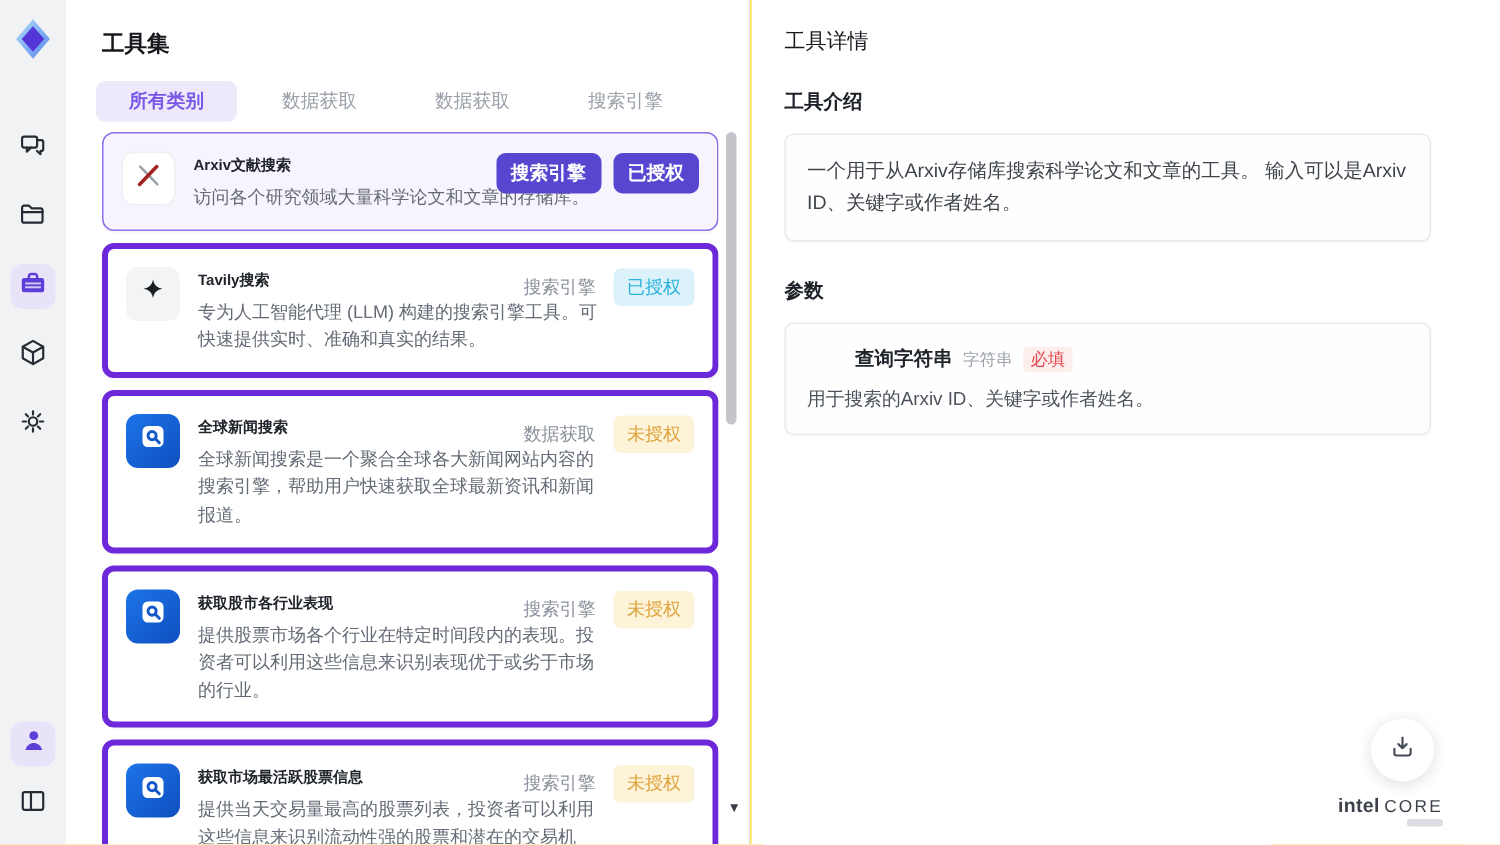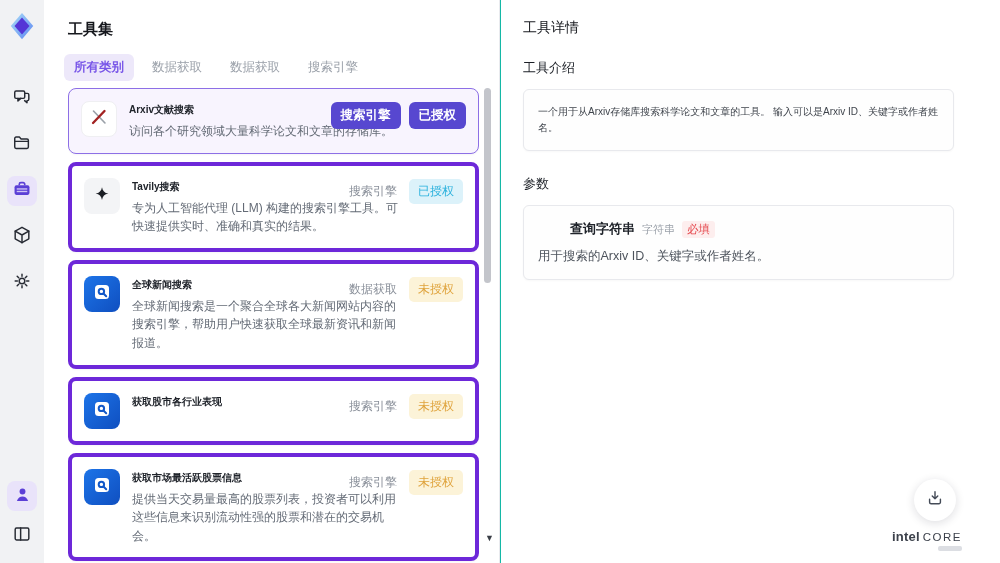--- a/index.html
+++ b/index.html
@@ -1,34 +1,34 @@
 <!DOCTYPE html>
 <html><head>
 <meta charset="utf-8">
 <style>
   html,body{margin:0;padding:0;background:#fff;}
   *{box-sizing:border-box;}
-  .app{position:relative;width:976px;height:563px;background:#14b8a6;overflow:hidden;
+  .app{position:relative;width:976px;height:563px;background:#fde047;overflow:hidden;
        font-family:"Liberation Sans","DejaVu Sans",sans-serif;color:#20242b;}
 
   
   .sidebar{position:absolute;left:0;top:0;width:44px;height:563px;background:#f1f2f4;
            display:flex;flex-direction:column;align-items:center;padding:10px 0 12px;}
   .logo{width:32px;height:32px;display:grid;place-items:center;cursor:pointer;}
   .nav{display:flex;flex-direction:column;align-items:center;gap:16px;margin-top:42px;}
   .nav-ic{width:30px;height:30px;border-radius:8px;display:grid;place-items:center;cursor:pointer;}
   .nav-ic.active{background:#e9e3fa;}
   .nav-bottom{margin-top:auto;display:flex;flex-direction:column;align-items:center;gap:10px;}
 
   
   .main{position:absolute;left:44px;top:0;width:456px;height:563px;background:#fff;
         border-right:1px solid #e9eaee;}
   .page-title{font-size:15px;font-weight:700;margin:20px 0 0 24px;color:#16181d;}
   .tabs{display:flex;align-items:center;gap:8px;margin:15px 0 10px 20px;}
-  .tab{font-size:12.5px;color:#9aa0a9;padding:5px 10px;border-radius:6px;cursor:pointer;white-space:nowrap;}
+  .tab{font-size:12.5px;color:#9aa0a9;padding:5px 22px;border-radius:6px;cursor:pointer;white-space:nowrap;}
   .tab.active{background:#ede8fa;color:#7957e8;font-weight:700;}
   .tool-list{position:absolute;left:24px;right:20px;top:88px;bottom:0;overflow:hidden;}
   .card{position:relative;display:flex;gap:12px;padding:12px;margin-bottom:8px;background:#fff;
         border:4px solid #6d28d9;border-radius:8px;box-shadow:0 1px 2px rgba(20,20,40,.04);cursor:pointer;}
   .card.selected{border:1.5px solid #8d6fe6;background:#f8f4fe;}
   .tile{width:36px;height:36px;border-radius:8px;flex:none;display:grid;place-items:center;}
   .tile.white{background:#fff;border:1px solid #efeff2;}
   .tile.gray{background:#f3f4f6;}
   .tile.blue{background:linear-gradient(135deg,#1d74e8,#0f4fc0);}
   .card-text{flex:1;min-width:0;padding-right:58px;}
@@ -41,23 +41,23 @@
   .chip-status.unauth{background:#fcf3d8;color:#dfa33c;}
   .card.selected .chip-cat,.card.selected .chip-status{background:#5747d0;color:#fff;
         border-radius:6px;padding:5px 10px;font-weight:700;font-size:12.5px;}
   .scrollbar{position:absolute;right:8px;top:88px;width:7px;height:455px;}
   .scroll-thumb{position:absolute;top:0;left:0;width:7px;height:195px;border-radius:4px;background:#c3c5cb;}
   .scroll-arrow{position:absolute;right:5px;bottom:20px;font-size:9px;color:#3a3e46;line-height:1;cursor:pointer;}
 
   
   .detail{position:absolute;left:501px;top:0;right:0;height:563px;padding:19px 22px;background:#fff;}
   .detail-title{font-size:14px;font-weight:400;color:#16181d;margin-bottom:22px;}
-  .section-label{font-size:13px;font-weight:400;color:#1b1f26;margin-bottom:12px;}
+  .section-label{font-size:13px;font-weight:700;color:#1b1f26;margin-bottom:12px;}
   .intro-box{border:1px solid #e8e9ed;border-radius:6px;background:#fefefe;padding:14px;
-             font-size:10px;color:#3f444c;line-height:1.6;margin-bottom:24px;box-shadow:0 1px 2px rgba(20,20,40,.03);}
+             font-size:13px;color:#3f444c;line-height:1.6;margin-bottom:24px;box-shadow:0 1px 2px rgba(20,20,40,.03);}
   .param-box{border:1px solid #e8e9ed;border-radius:6px;background:#fefefe;padding:14px;
              box-shadow:0 1px 2px rgba(20,20,40,.03);}
   .param-head{display:flex;align-items:baseline;gap:7px;margin-left:32px;}
   .param-name{font-size:13px;font-weight:700;color:#20242b;}
   .param-type{font-size:11px;color:#9aa0a9;}
   .param-req{font-size:11.5px;color:#e5484d;background:#fdeeee;padding:1px 5px;border-radius:3px;}
   .param-desc{margin-top:10px;font-size:12.5px;color:#4d535c;}
 
   
   .fab{position:absolute;right:20px;bottom:42px;width:42px;height:42px;border-radius:50%;
@@ -199,20 +199,21 @@
         <div class="card">
           <div class="tile blue">
             <span><svg viewBox="0 0 22 22" width="22" height="22">
                 <rect x="4" y="4" width="14" height="14" rx="3.5" fill="#fff"></rect>
                 <circle cx="10.4" cy="10.4" r="2.7" fill="none" stroke="#1258c8" stroke-width="2"></circle>
                 <path d="M12.7 12.7l2.5 2.5" stroke="#1258c8" stroke-width="2" stroke-linecap="round" fill="none"></path>
               </svg></span>
           </div>
           <div class="card-text">
             <div class="card-title">获取股市各行业表现</div>
+            <div class="card-desc">提供股票市场各个行业在特定时间段内的表现。投资者可以利用这些信息来识别表现优于或劣于市场的行业。</div>
           </div>
           <div class="badges">
             <span class="chip-cat">搜索引擎</span>
             <span class="chip-status unauth">未授权</span>
           </div>
         </div>
         <div class="card">
           <div class="tile blue">
             <span><svg viewBox="0 0 22 22" width="22" height="22">
                 <rect x="4" y="4" width="14" height="14" rx="3.5" fill="#fff"></rect>

